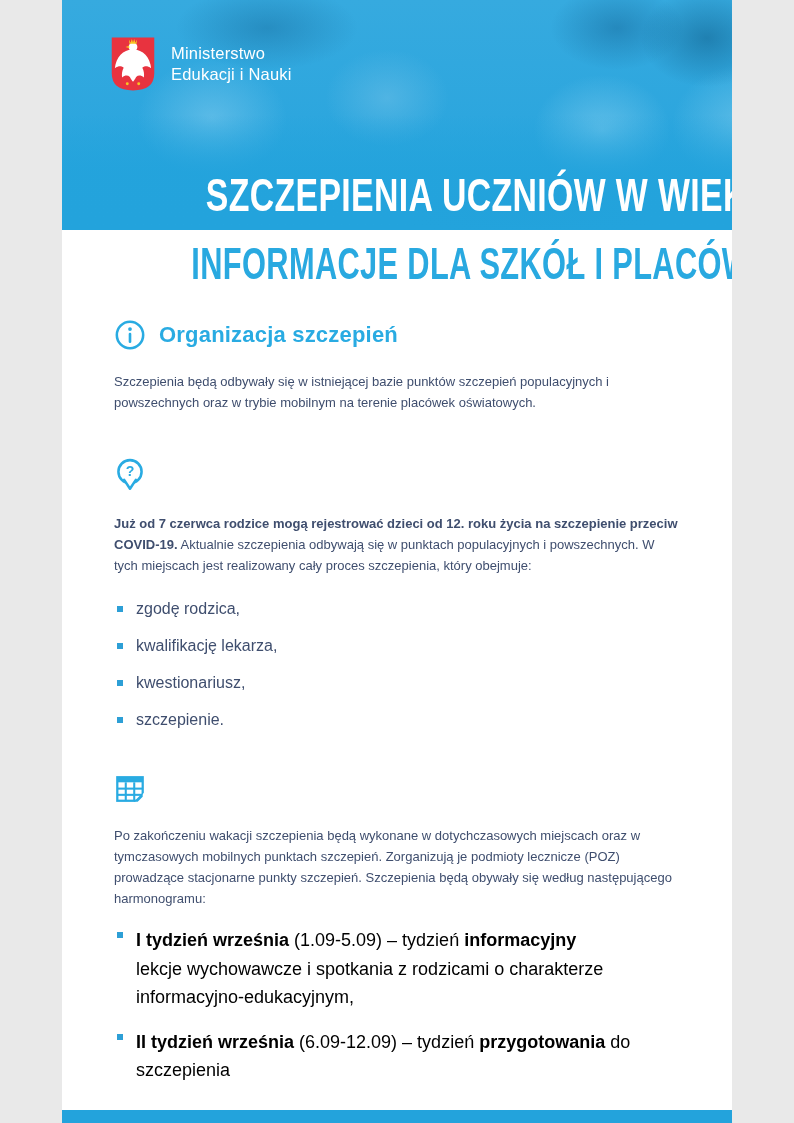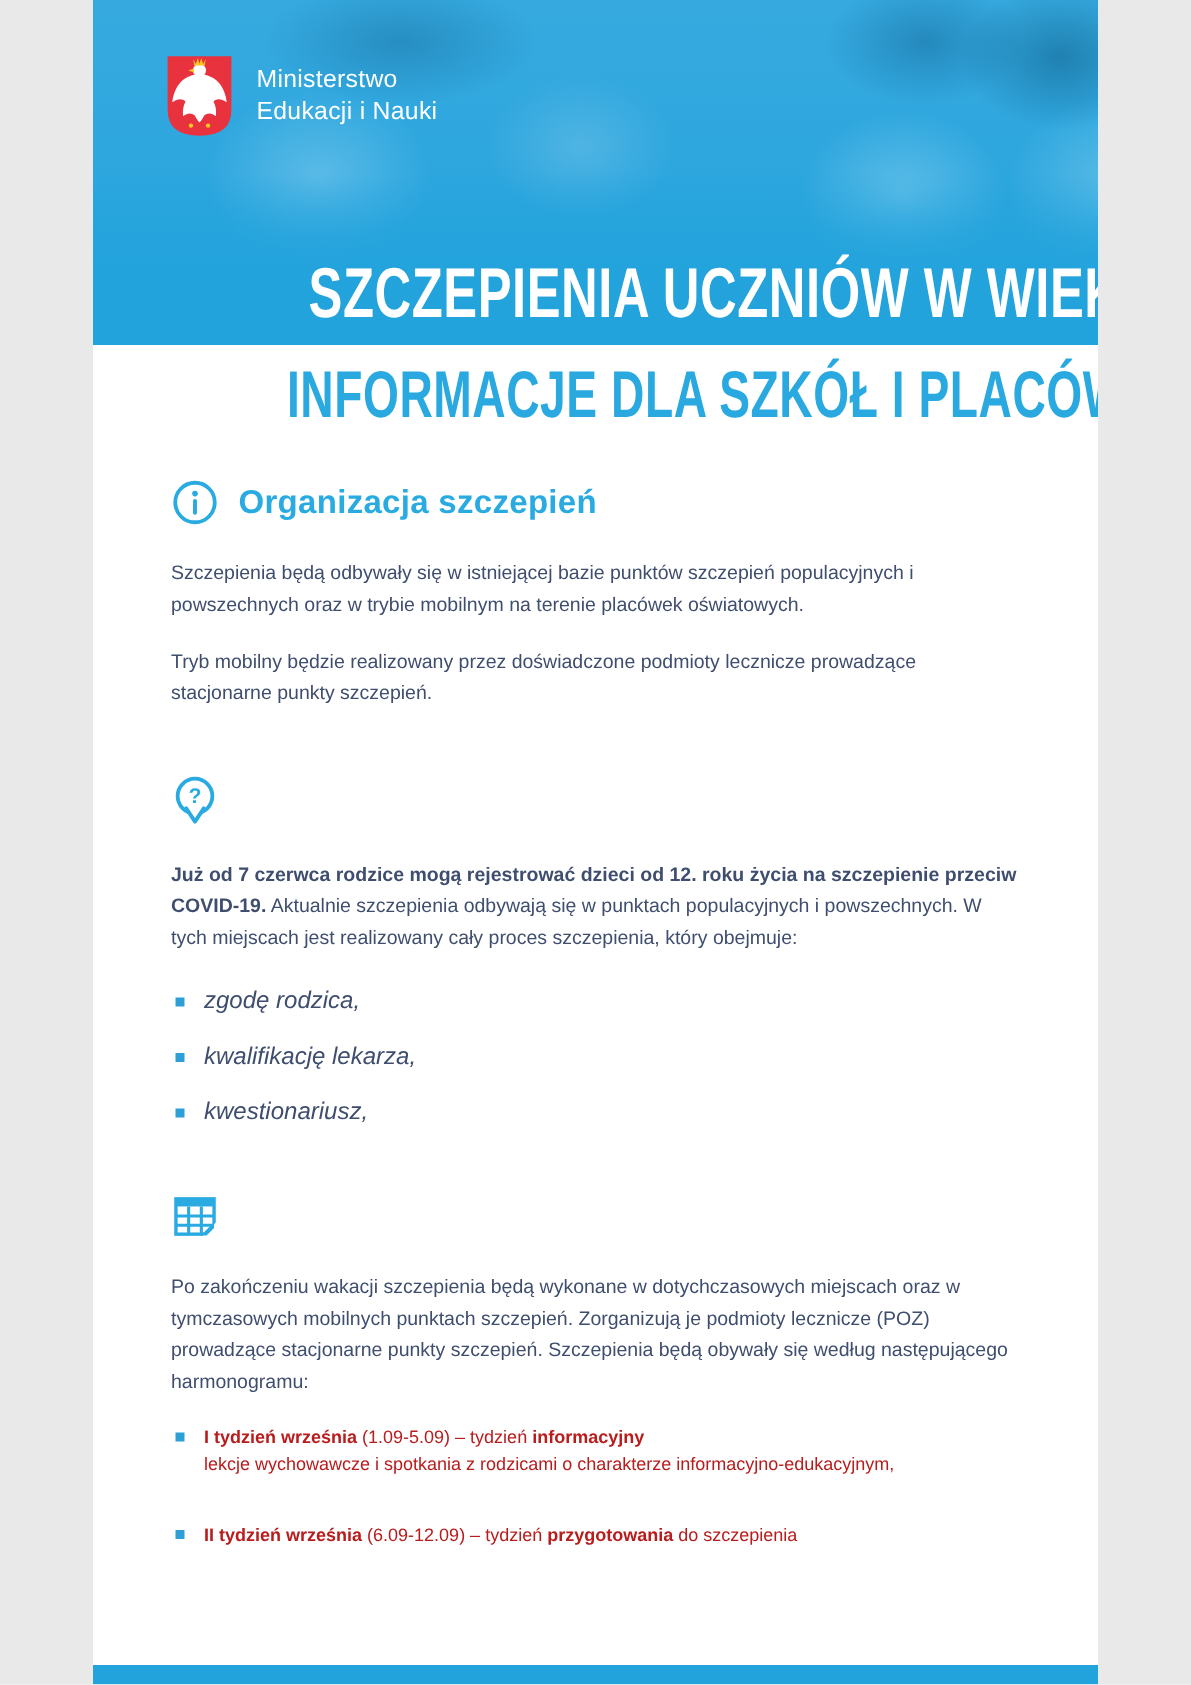--- a/index.html
+++ b/index.html
@@ -36,22 +36,22 @@
   
   .content{padding:0 52px;}
   .section-head{display:flex;align-items:center;gap:13px;color:#29abe2;margin:44px 0 20px;}
   .section-head.first{margin-top:26px;}
   .section-head h2{font-size:22px;font-weight:700;margin:0;letter-spacing:.2px;}
   .icon{flex:0 0 auto;display:block;}
   p.body{color:#3f4e6e;font-size:13px;line-height:1.62;margin:0 0 17px;max-width:706px;}
   .b{font-weight:700;}
   ul{list-style:none;padding:0;margin:0;}
   ul.simple{margin-top:24px;}
-  ul.simple li{position:relative;padding-left:22px;color:#3f4e6e;font-size:16px;margin-bottom:19px;font-style:italic;}
-  ul.schedule li{position:relative;padding-left:22px;color:#b91c1c;font-size:12px;line-height:1.58;margin-bottom:28px;max-width:706px;}
+  ul.simple li{position:relative;padding-left:22px;color:#3f4e6e;font-size:16px;margin-bottom:19px;}
+  ul.schedule li{position:relative;padding-left:22px;color:#000000;font-size:18px;line-height:1.58;margin-bottom:16px;max-width:706px;}
   ul.simple li::before, ul.schedule li::before{
     content:"";position:absolute;left:3px;top:6px;width:6px;height:6px;background:#2d9fd6;
   }
   .sub:empty{display:none;}
   .footer-bar{position:absolute;left:0;right:0;bottom:0;height:13px;background:#23a3dc;}
 </style>
 </head>
 <body>
 
 <div class="page">
@@ -85,34 +85,34 @@
 
     <div class="section-head first">
       <svg class="icon" width="32" height="32" viewBox="0 0 34 34" aria-hidden="true">
         <circle cx="17" cy="17" r="14" fill="none" stroke="#29abe2" stroke-width="2.7"></circle>
         <circle cx="17" cy="10.7" r="2" fill="#29abe2"></circle>
         <rect x="15.6" y="14.6" width="2.8" height="11" rx="1.3" fill="#29abe2"></rect>
       </svg>
       <h2>Organizacja szczepień</h2>
     </div>
     <p class="body">Szczepienia będą odbywały się w istniejącej bazie punktów szczepień populacyjnych i powszechnych oraz w trybie mobilnym na terenie placówek oświatowych.</p>
-    <p class="body">Tryb mobilny będzie realizowany przez doświadczone podmioty lecznicze prowadzące stacjonarne punkty szczepień.</p>
 
     <div class="section-head">
       <svg class="icon" width="32" height="36" viewBox="0 0 34 36" aria-hidden="true">
         <circle cx="17" cy="14.5" r="12.3" fill="none" stroke="#29abe2" stroke-width="2.7"></circle>
         <path d="M10.8 23.2 L17 32.6 L23.2 23.2" fill="#ffffff" stroke="#29abe2" stroke-width="2.7" stroke-linejoin="round" stroke-linecap="round"></path>
         <text x="17" y="19.6" text-anchor="middle" font-family="Liberation Sans, sans-serif" font-size="15" font-weight="bold" fill="#29abe2">?</text>
       </svg>
     </div>
     <p class="body"><span class="b">Już od 7 czerwca rodzice mogą rejestrować dzieci od 12. roku życia na szczepienie przeciw COVID-19.</span><span> Aktualnie szczepienia odbywają się w punktach populacyjnych i powszechnych. W tych miejscach jest realizowany cały proces szczepienia, który obejmuje:</span></p>
     <ul class="simple">
       <li>zgodę rodzica,</li>
       <li>kwalifikację lekarza,</li>
       <li>kwestionariusz,</li>
+      <li>szczepienie.</li>
     </ul>
 
     <div class="section-head">
       <svg class="icon" width="32" height="32" viewBox="0 0 34 34" aria-hidden="true">
         <rect x="3.5" y="4.5" width="27" height="25" fill="none" stroke="#29abe2" stroke-width="2.4"></rect>
         <rect x="3.5" y="4.5" width="27" height="5.4" fill="#29abe2"></rect>
         <line x1="12.5" y1="9.9" x2="12.5" y2="29.5" stroke="#29abe2" stroke-width="2.2"></line>
         <line x1="21.5" y1="9.9" x2="21.5" y2="29.5" stroke="#29abe2" stroke-width="2.2"></line>
         <line x1="3.5" y1="16.6" x2="30.5" y2="16.6" stroke="#29abe2" stroke-width="2.2"></line>
         <line x1="3.5" y1="23.2" x2="30.5" y2="23.2" stroke="#29abe2" stroke-width="2.2"></line>

